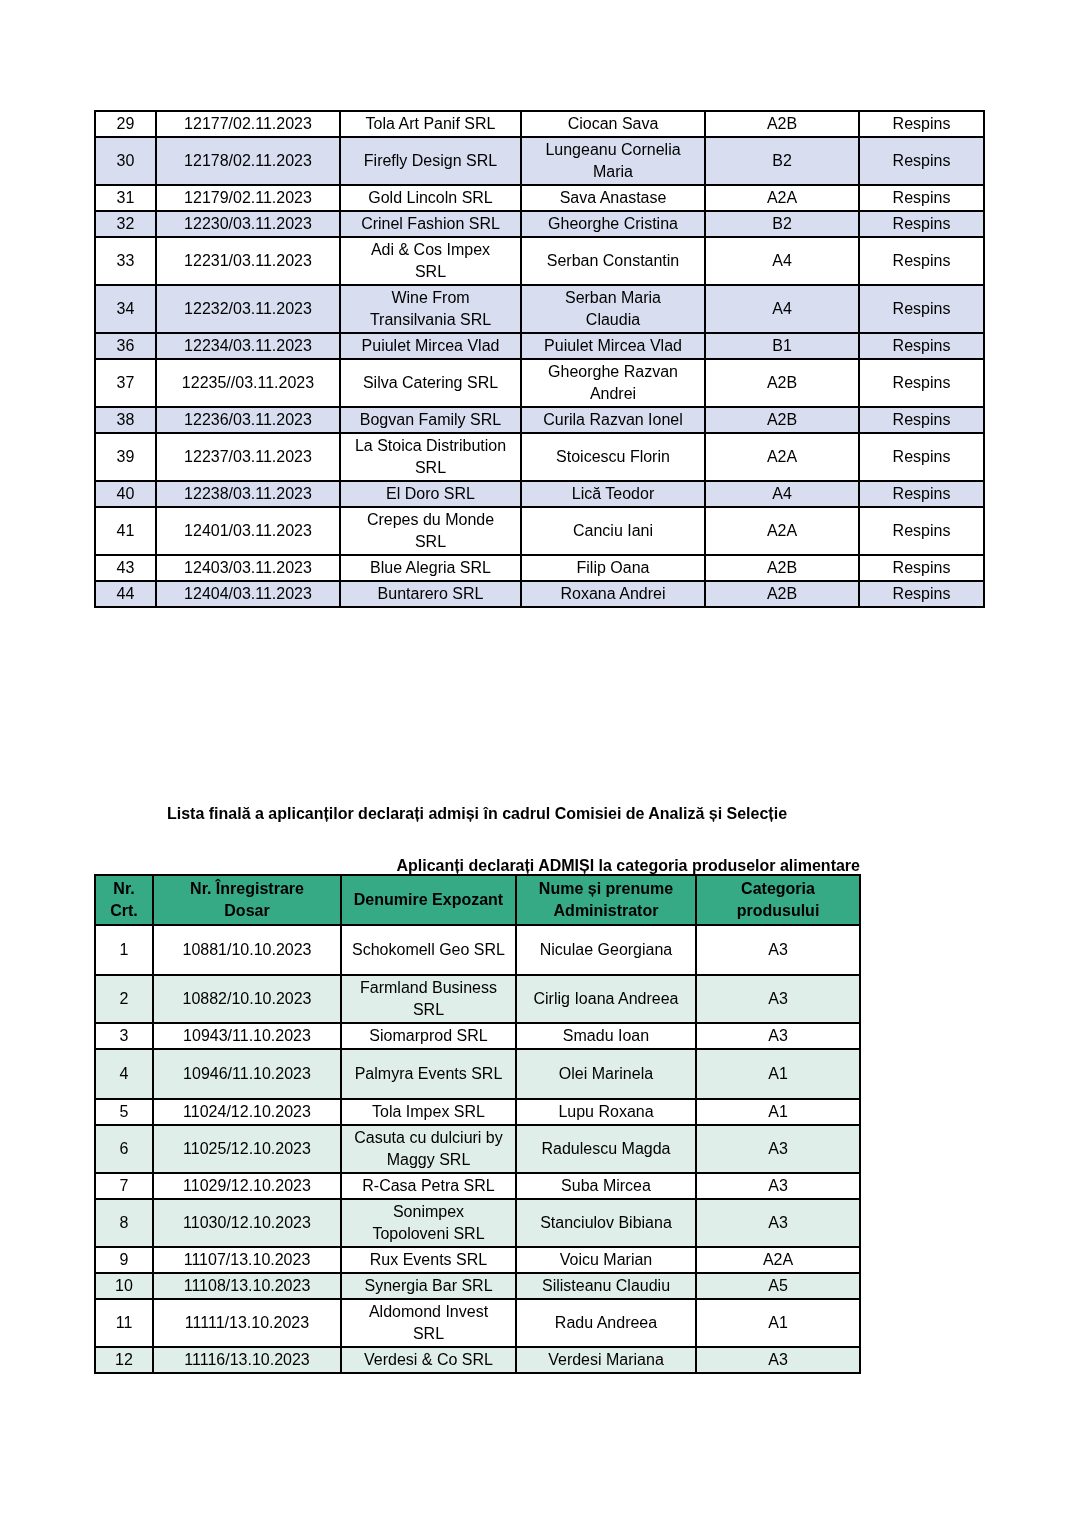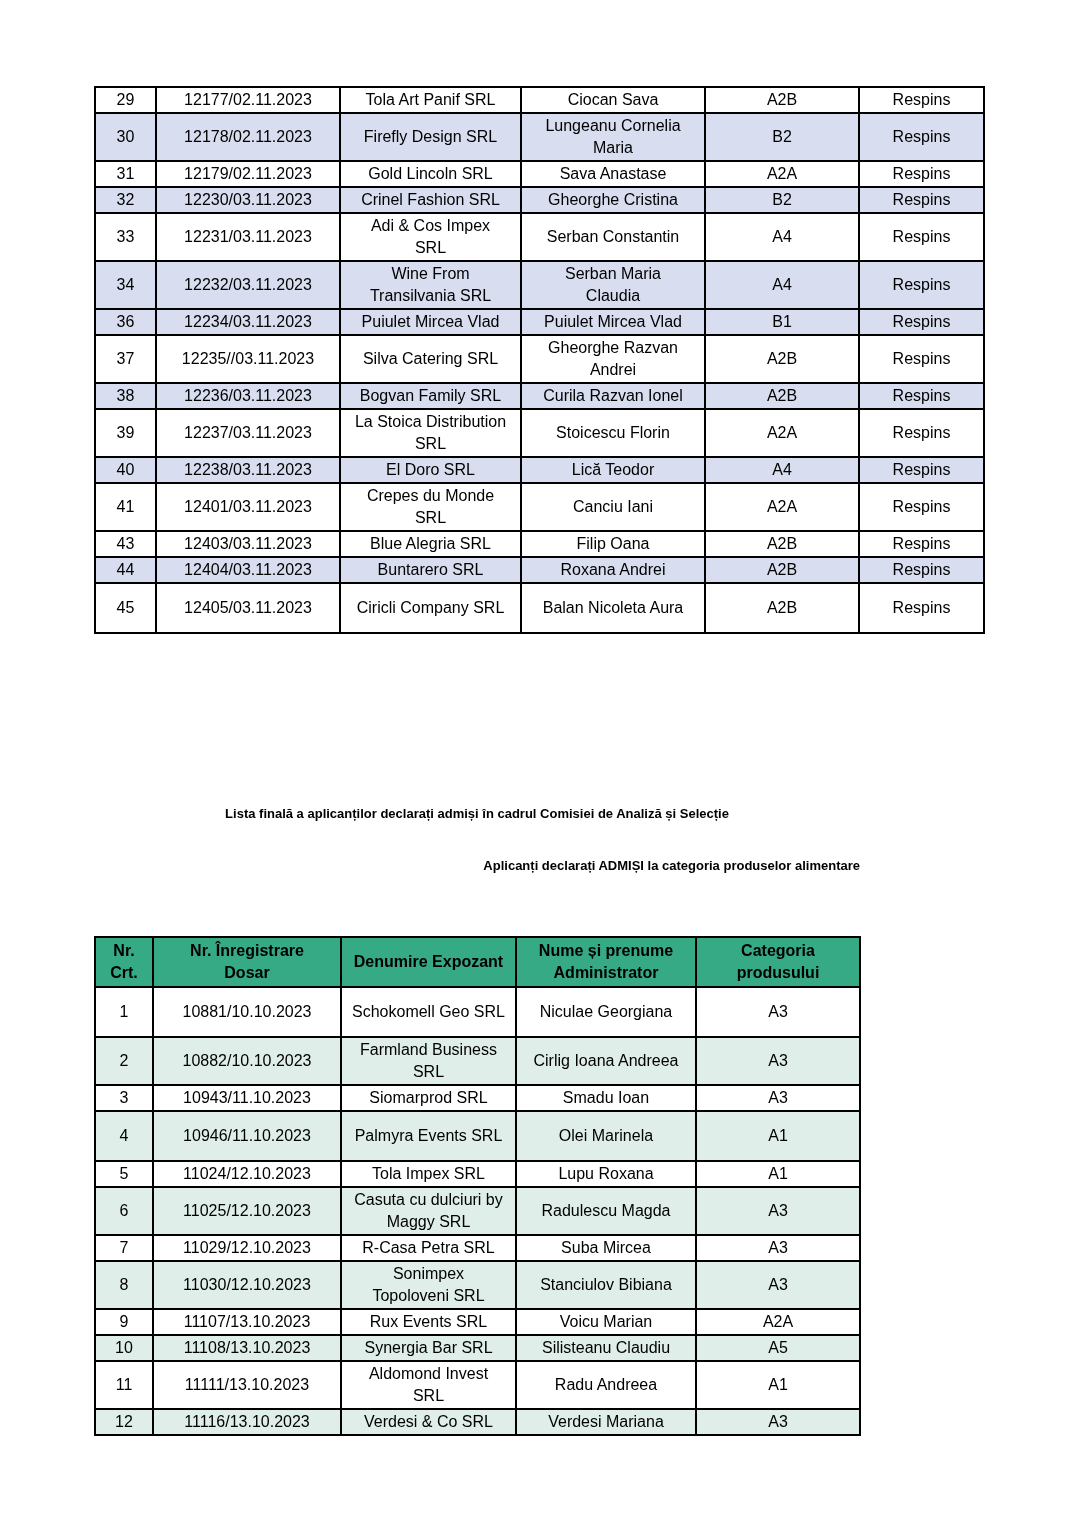--- a/index.html
+++ b/index.html
@@ -30,37 +30,37 @@
     border: 2px solid var(--border);
     text-align: center;
     vertical-align: middle;
     font-size: 16px;
     line-height: 22px;
     padding: 1px 2px;
     white-space: pre-line;
     overflow: hidden;
   }
   td { height: 22px; }
-  #rejected-table { left: 94px; top: 86px;  width: 889px; }
-  #admitted-table { left: 94px; top: 936px; width: 765px; }
+  #rejected-table { left: 94px; top: 110px;  width: 889px; }
+  #admitted-table { left: 94px; top: 874px; width: 765px; }
   #rejected-table tr.shaded td { background: var(--rej-shade); }
   #admitted-table tr.shaded td { background: var(--adm-shade); }
   #admitted-table th {
     background: var(--adm-header-bg);
     font-weight: bold;
     height: 46px;
   }
   tr.tall td { height: 46px; }
   .section-heading {
     position: absolute;
     left: 94px;
     width: 766px;
     text-align: center;
     font-weight: bold;
-    font-size: 13px;
+    font-size: 16px;
     line-height: 20px;
   }
   #heading-final    { top: 804px; }
   #heading-admitted { top: 856px; text-align: right; }
 </style>
 </head>
 <body>
 
 <table id="rejected-table">
   <colgroup>
@@ -181,28 +181,20 @@
         <td>Blue Alegria SRL</td>
         <td>Filip Oana</td>
         <td>A2B</td>
         <td>Respins</td>
       </tr>
       <tr class="shaded">
         <td>44</td>
         <td>12404/03.11.2023</td>
         <td>Buntarero SRL</td>
         <td>Roxana Andrei</td>
-        <td>A2B</td>
-        <td>Respins</td>
-      </tr>
-      <tr class="tall">
-        <td>45</td>
-        <td>12405/03.11.2023</td>
-        <td>Ciricli Company SRL</td>
-        <td>Balan Nicoleta Aura</td>
         <td>A2B</td>
         <td>Respins</td>
       </tr>
     </tbody>
 </table>
 
 <div class="section-heading" id="heading-final">Lista finală a aplicanților declarați admiși în cadrul Comisiei de Analiză și Selecție</div>
 
 <div class="section-heading" id="heading-admitted">Aplicanți declarați ADMIȘI la categoria produselor alimentare</div>
 

